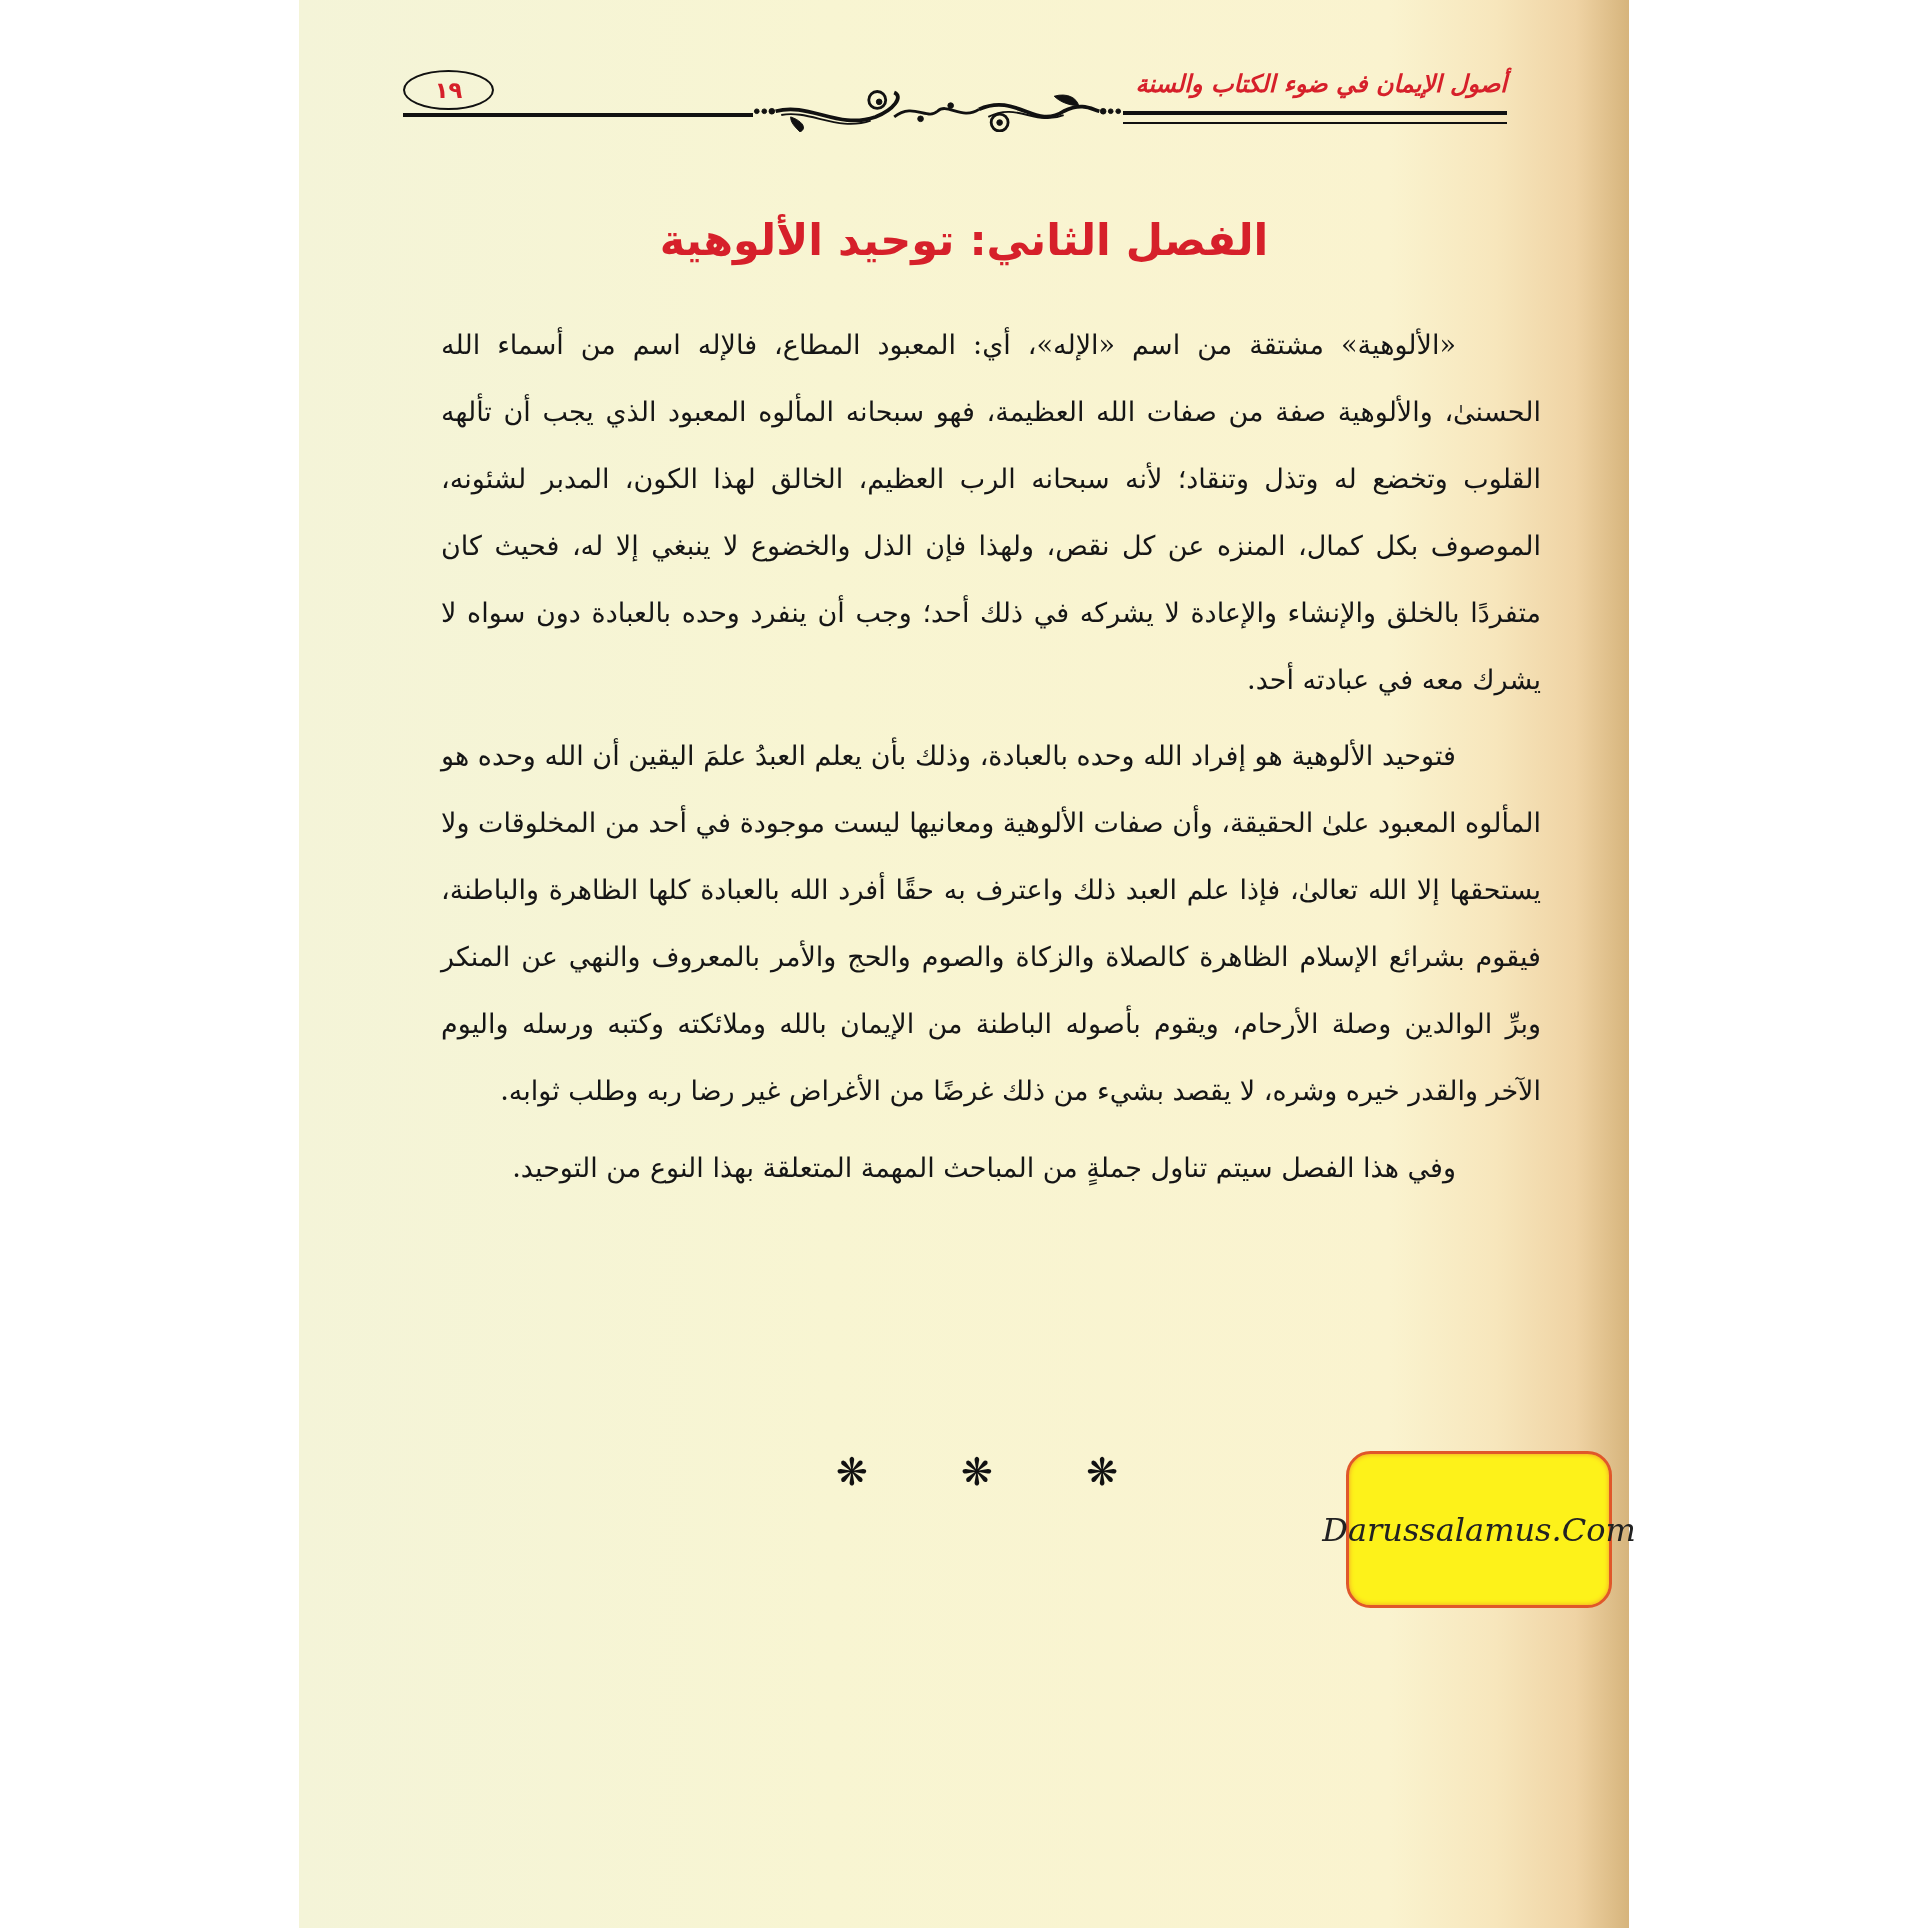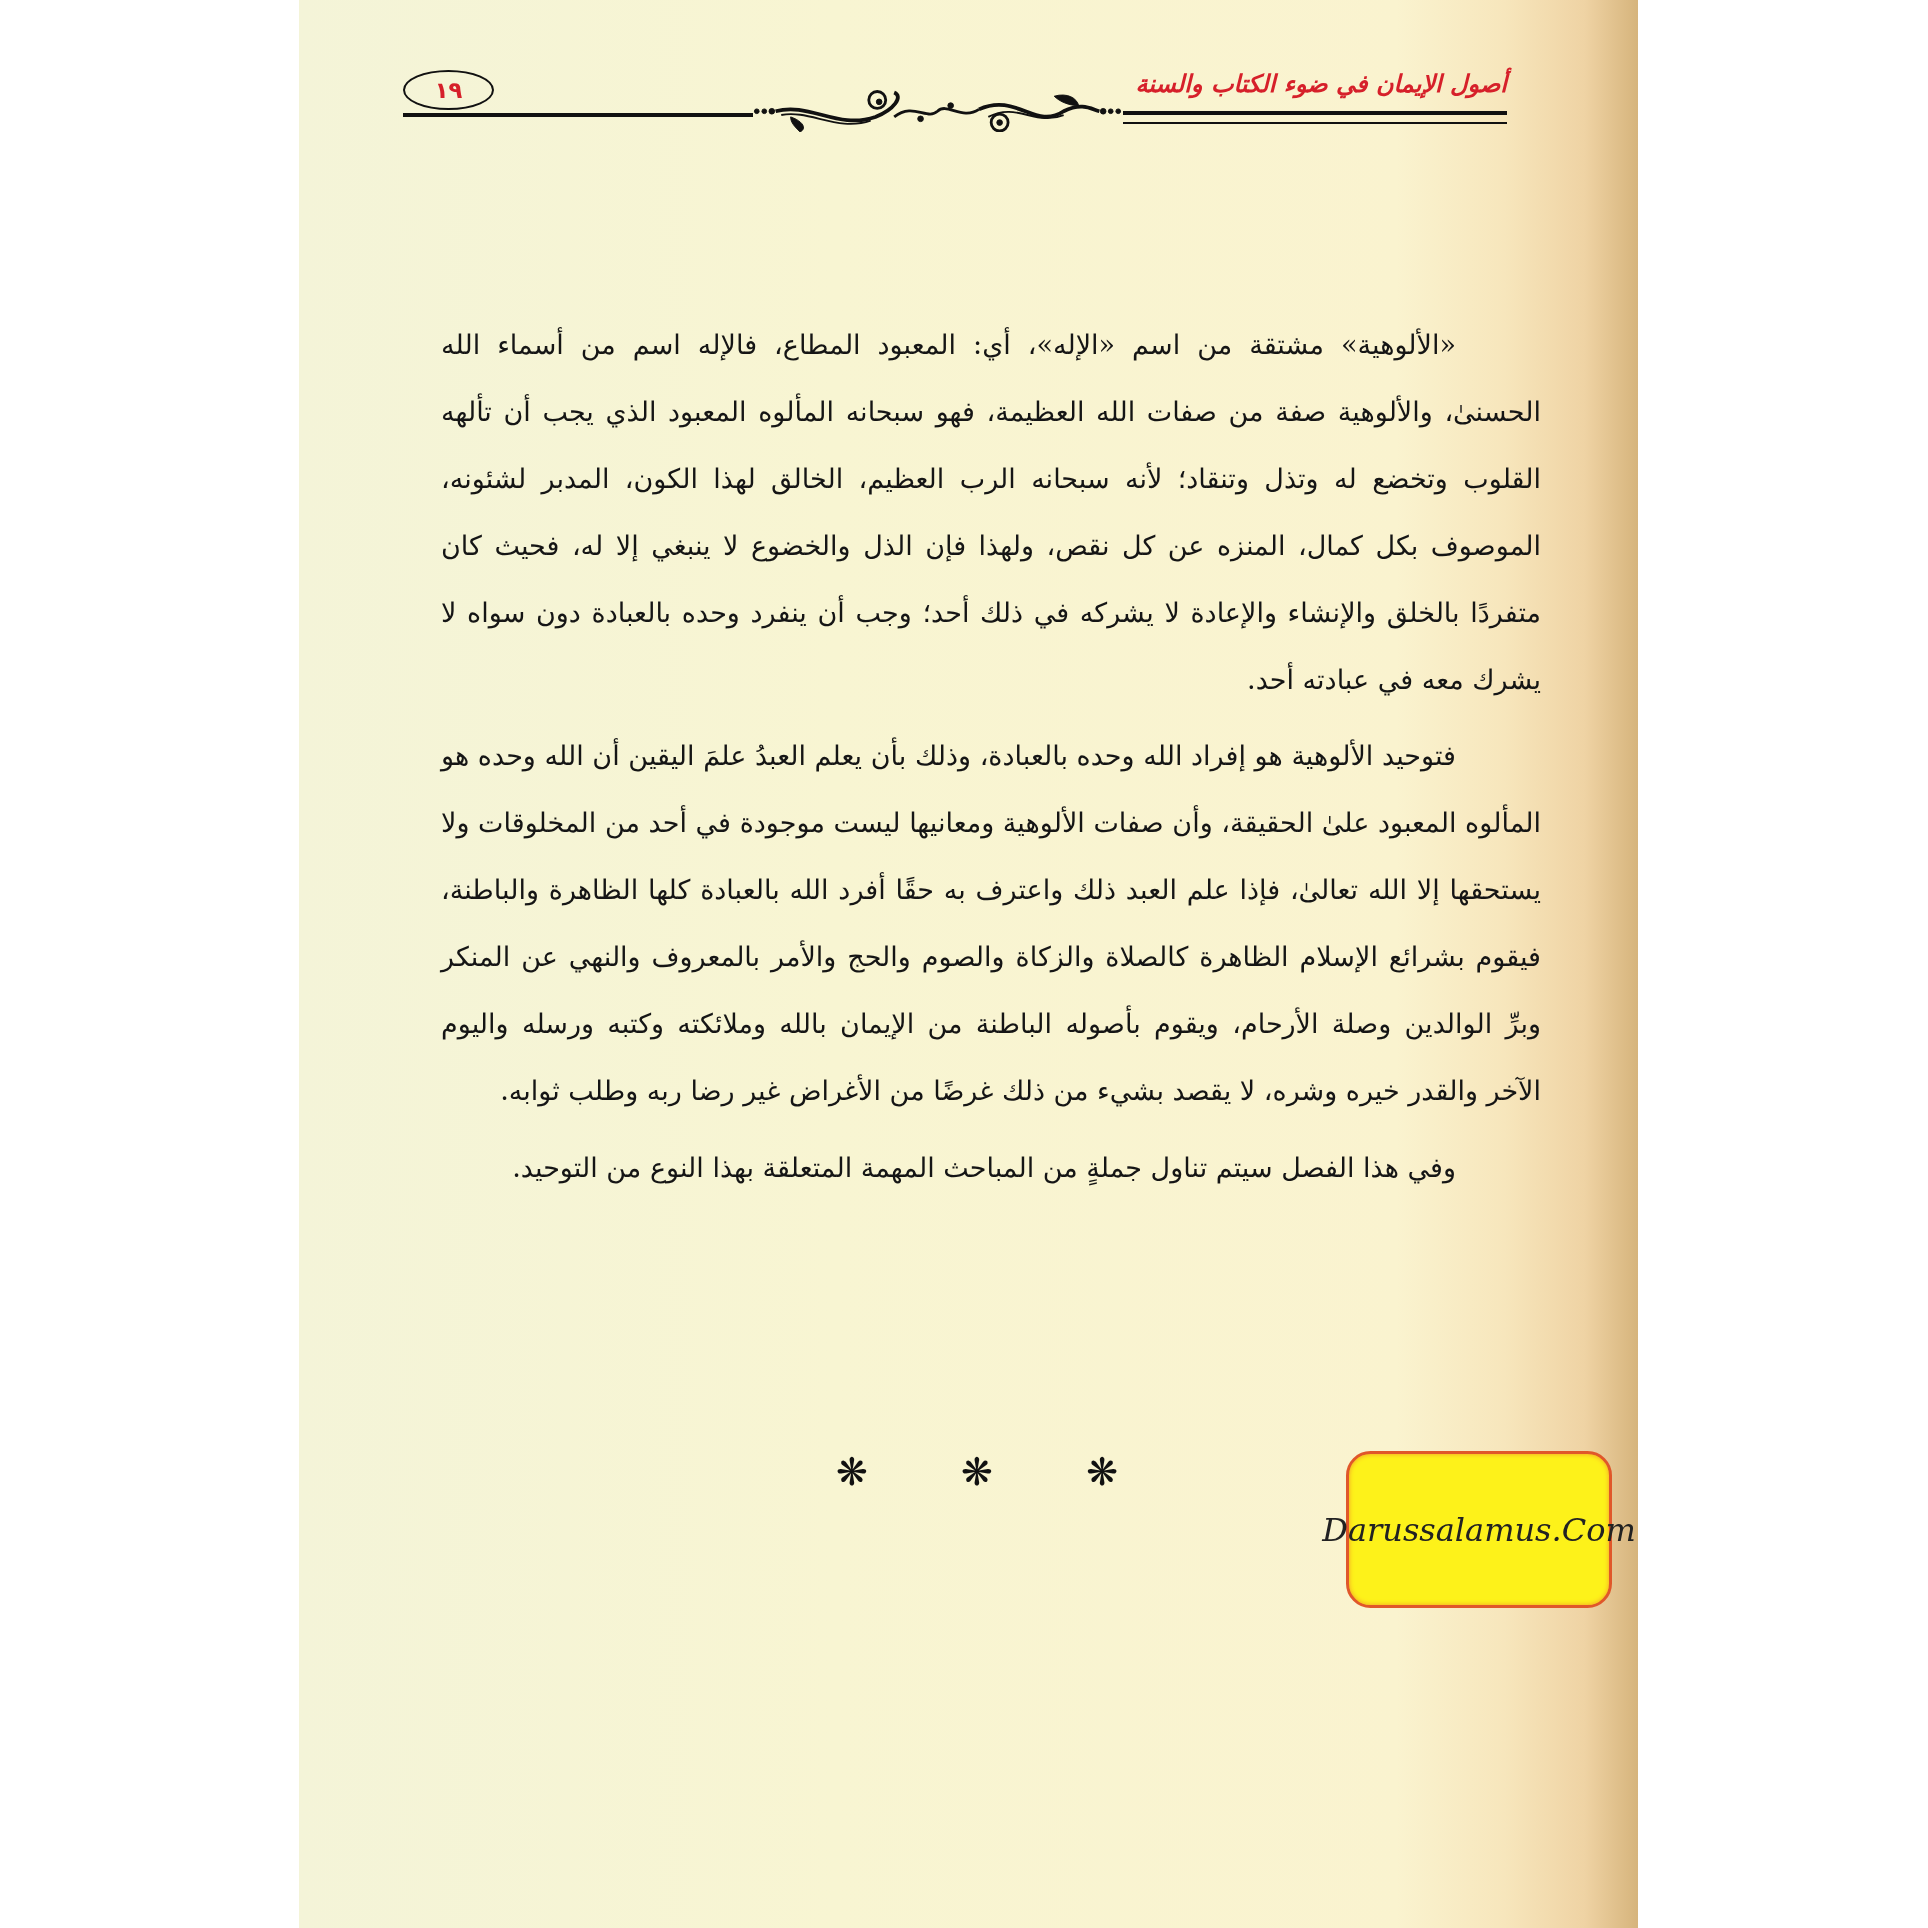--- a/index.html
+++ b/index.html
@@ -4,21 +4,20 @@
 <style>
   html, body { margin: 0; padding: 0; }
   body {
     width: 1928px; height: 1928px; background: #ffffff;
     position: relative; overflow: hidden;
     font-family: "DejaVu Sans", sans-serif;
   }
   .page {
     position: absolute; left: 299px; top: 0; width: 1330px; height: 1928px;
     background: linear-gradient(to right, #f4f4d8 0%, #f8f5d2 40%, #faf3cf 82%, #f7e6bc 90%, #efd3a4 96%, #d6b47c 100%);
-    padding-left: 9px;
   }
   .header {
     position: absolute; left: 104px; top: 66px; width: 1104px; height: 66px;
   }
   .page-num-oval {
     position: absolute; left: 0; top: 3.8px; width: 87px; height: 36px;
     border: 2.8px solid #111; border-radius: 50%;
     display: flex; align-items: center; justify-content: center;
     color: #d6202a; font-weight: bold; font-size: 22.6px;
     font-family: "DejaVu Sans", sans-serif;
@@ -93,20 +92,21 @@
         <circle cx="372" cy="30" r="3"></circle>
           <circle cx="380" cy="30" r="2.5"></circle>
           <circle cx="388" cy="30" r="2.5"></circle>
       </g>
     </svg>
     <div class="rule-right-a"></div>
     <div class="rule-right-b"></div>
     <div class="running-title">أصول الإيمان في ضوء الكتاب والسنة</div>
   </div>
 
+  <div class="chapter-title">الفصل الثاني: توحيد الألوهية</div>
 
   <div class="body-text">
     <p>«الألوهية» مشتقة من اسم «الإله»، أي: المعبود المطاع، فالإله اسم من أسماء الله الحسنىٰ، والألوهية صفة من صفات الله العظيمة، فهو سبحانه المألوه المعبود الذي يجب أن تألهه القلوب وتخضع له وتذل وتنقاد؛ لأنه سبحانه الرب العظيم، الخالق لهذا الكون، المدبر لشئونه، الموصوف بكل كمال، المنزه عن كل نقص، ولهذا فإن الذل والخضوع لا ينبغي إلا له، فحيث كان متفردًا بالخلق والإنشاء والإعادة لا يشركه في ذلك أحد؛ وجب أن ينفرد وحده بالعبادة دون سواه لا يشرك معه في عبادته أحد.</p>
     <p>فتوحيد الألوهية هو إفراد الله وحده بالعبادة، وذلك بأن يعلم العبدُ علمَ اليقين أن الله وحده هو المألوه المعبود علىٰ الحقيقة، وأن صفات الألوهية ومعانيها ليست موجودة في أحد من المخلوقات ولا يستحقها إلا الله تعالىٰ، فإذا علم العبد ذلك واعترف به حقًا أفرد الله بالعبادة كلها الظاهرة والباطنة، فيقوم بشرائع الإسلام الظاهرة كالصلاة والزكاة والصوم والحج والأمر بالمعروف والنهي عن المنكر وبرِّ الوالدين وصلة الأرحام، ويقوم بأصوله الباطنة من الإيمان بالله وملائكته وكتبه ورسله واليوم الآخر والقدر خيره وشره، لا يقصد بشيء من ذلك غرضًا من الأغراض غير رضا ربه وطلب ثوابه.</p>
     <p>وفي هذا الفصل سيتم تناول جملةٍ من المباحث المهمة المتعلقة بهذا النوع من التوحيد.</p>
   </div>
 
   <div class="separator">
     <span>❋</span>
     <span>❋</span>

